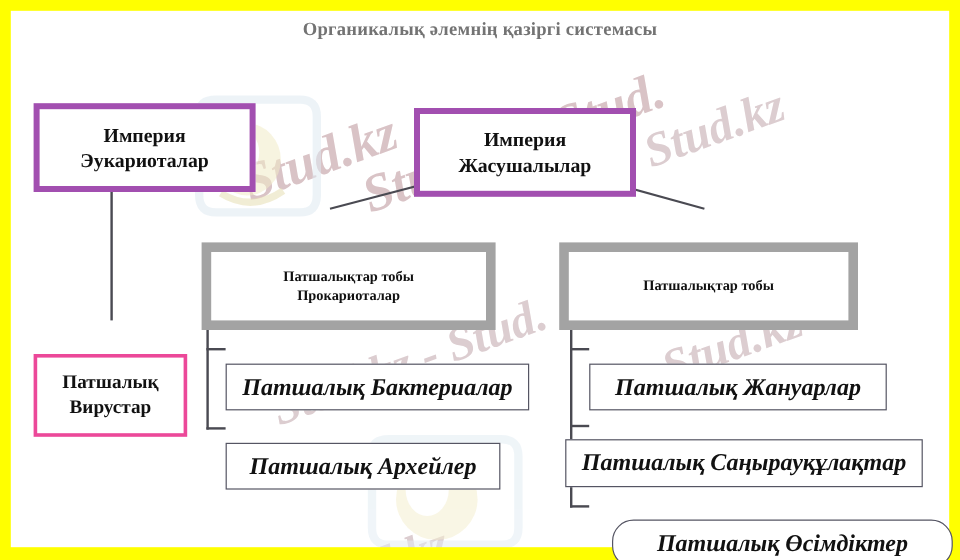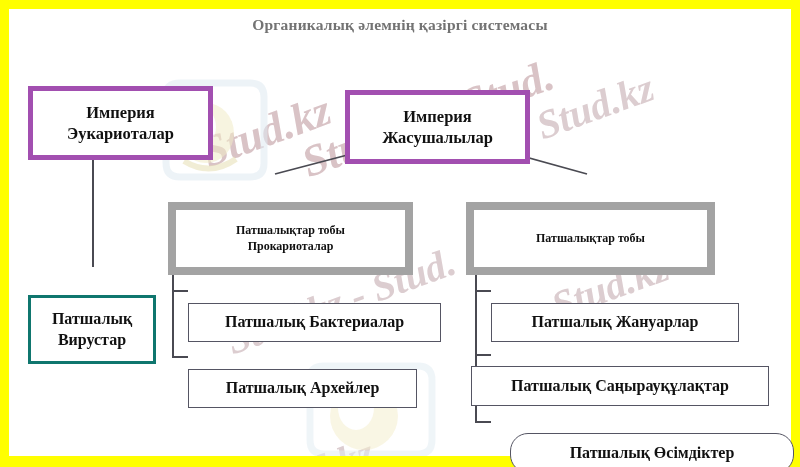--- a/index.html
+++ b/index.html
@@ -80,26 +80,27 @@
   .box-purple {
     border: 5px solid #a24fb0;
     font-size: 16.5px;
   }
   .box-blue-thick {
     border: 8px solid #a3a3a3;
     font-size: 12px;
     align-items: center;
   }
   .box-blue-med {
-    border: 3px solid #0f766e;
+    border: 3px solid #ec4899;
     font-size: 16px;
   }
   .box-thin {
     border: 1.6px solid #555563;
-    font-size: 16px;
+    font-size: 20px;
+    font-style: italic;
   }
 
   
   .line {
     position: absolute;
     background: #4a4a52;
   }
   .vline { width: 1.6px; }
   .hline { height: 1.6px; }
   .diag { position: absolute; }

